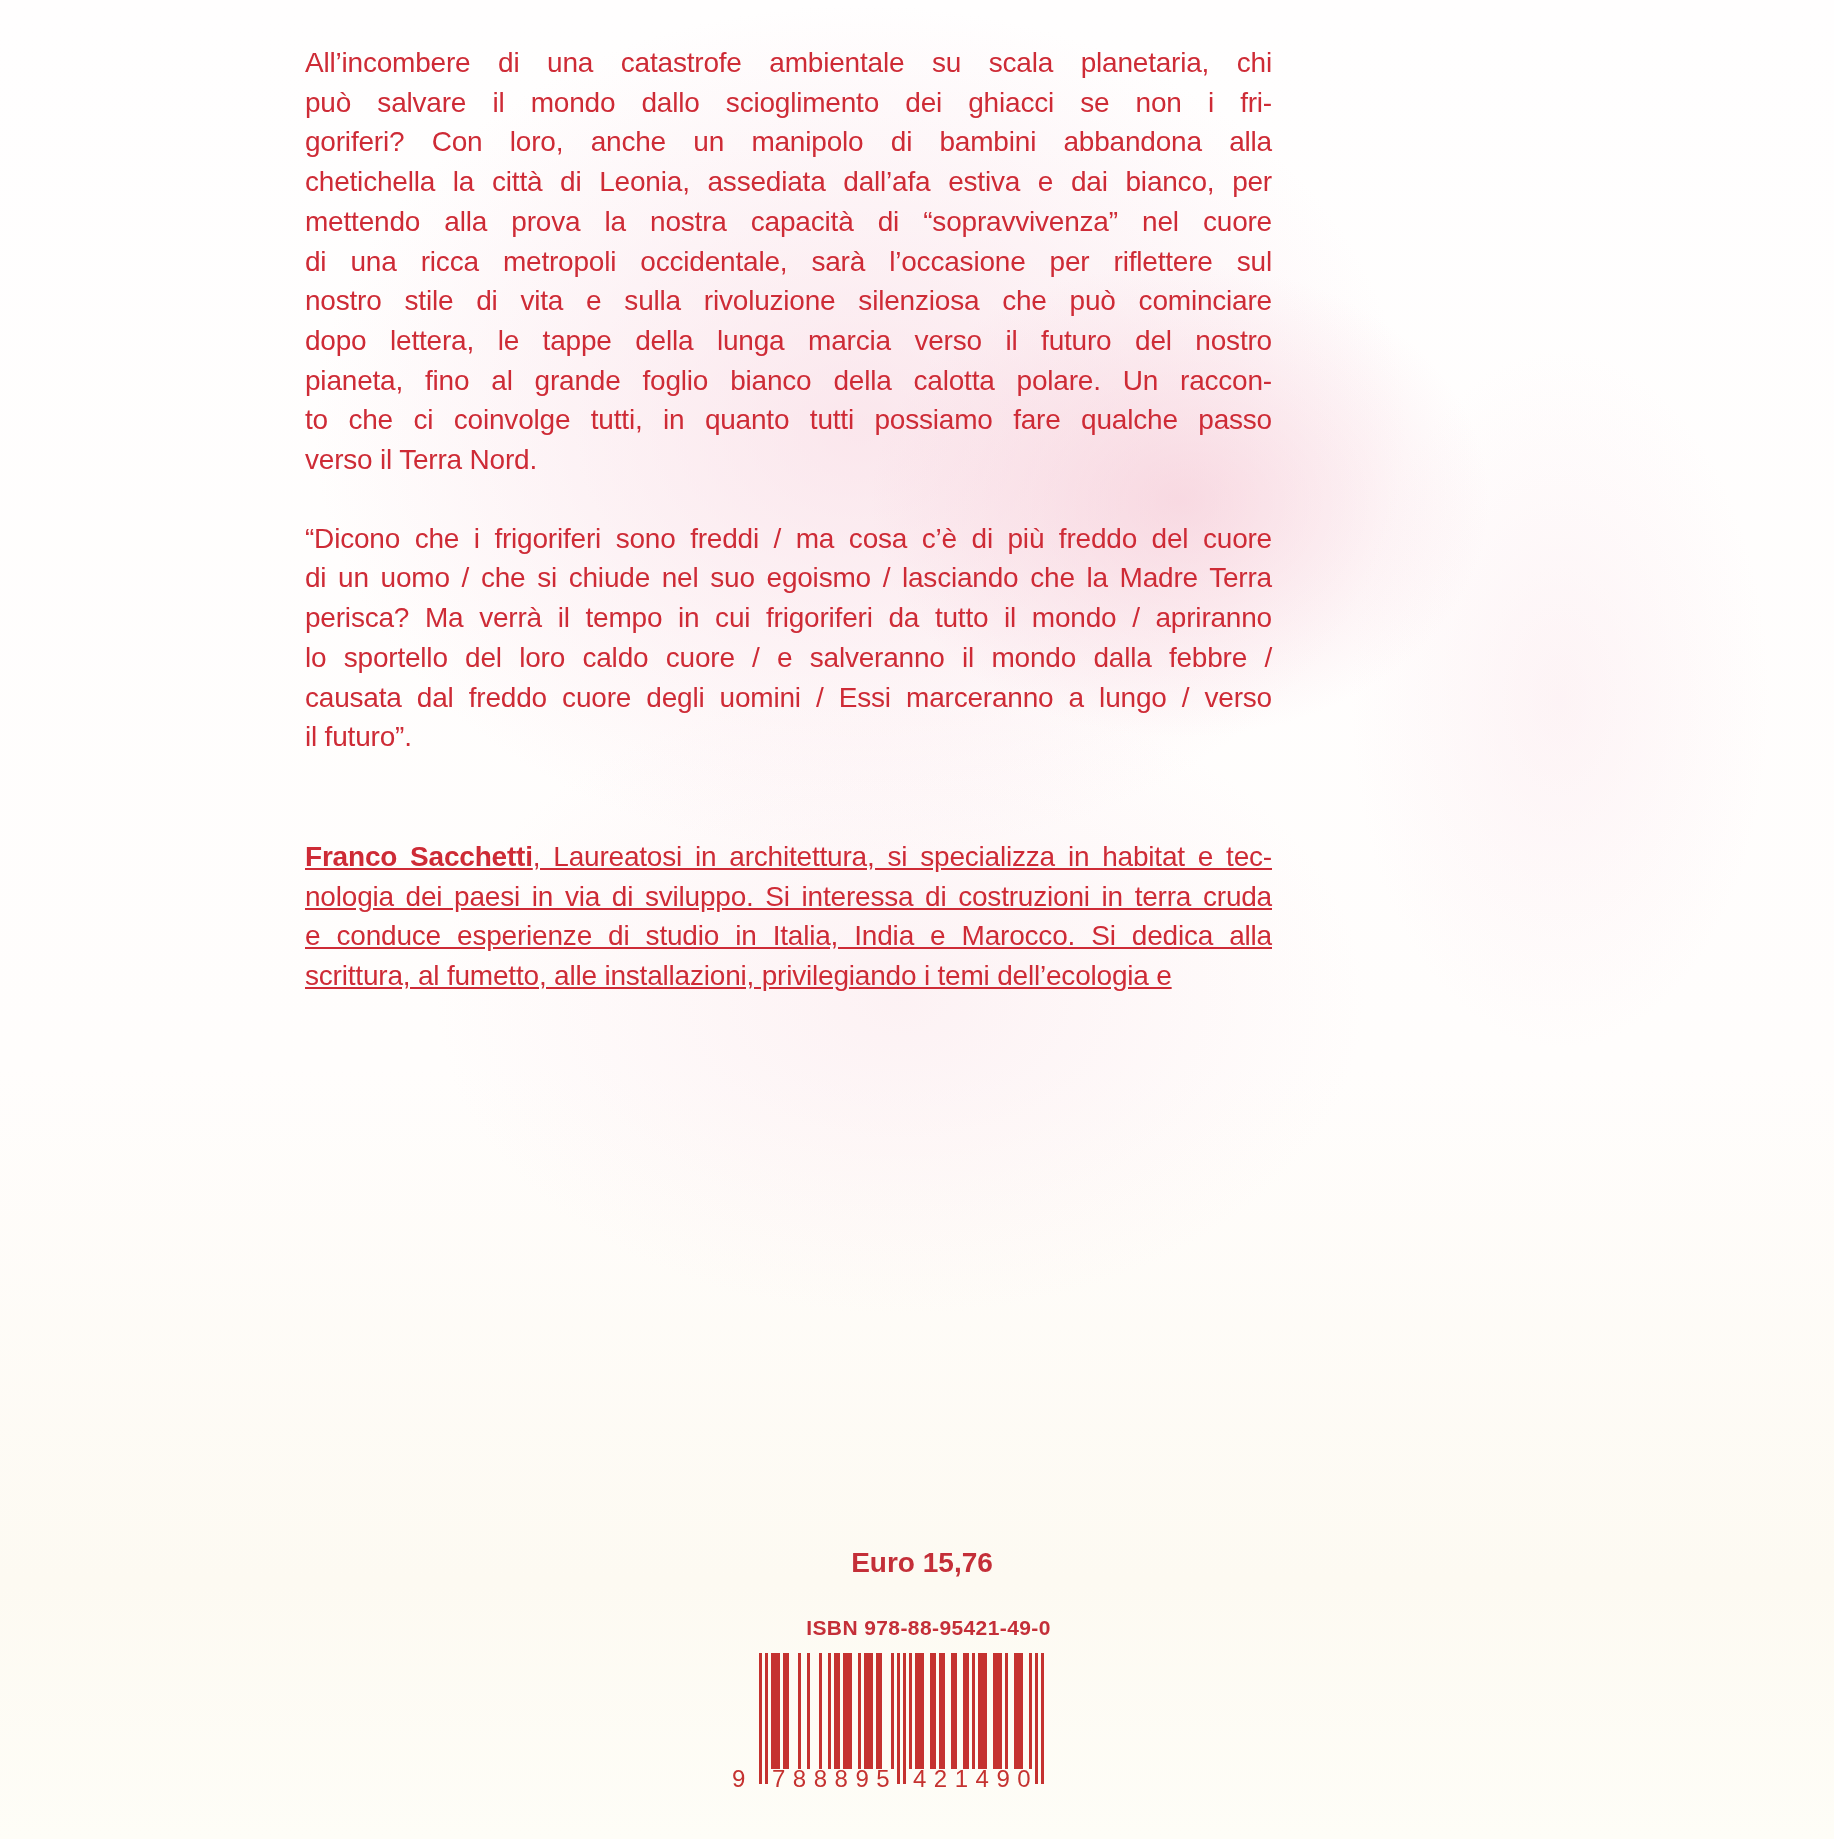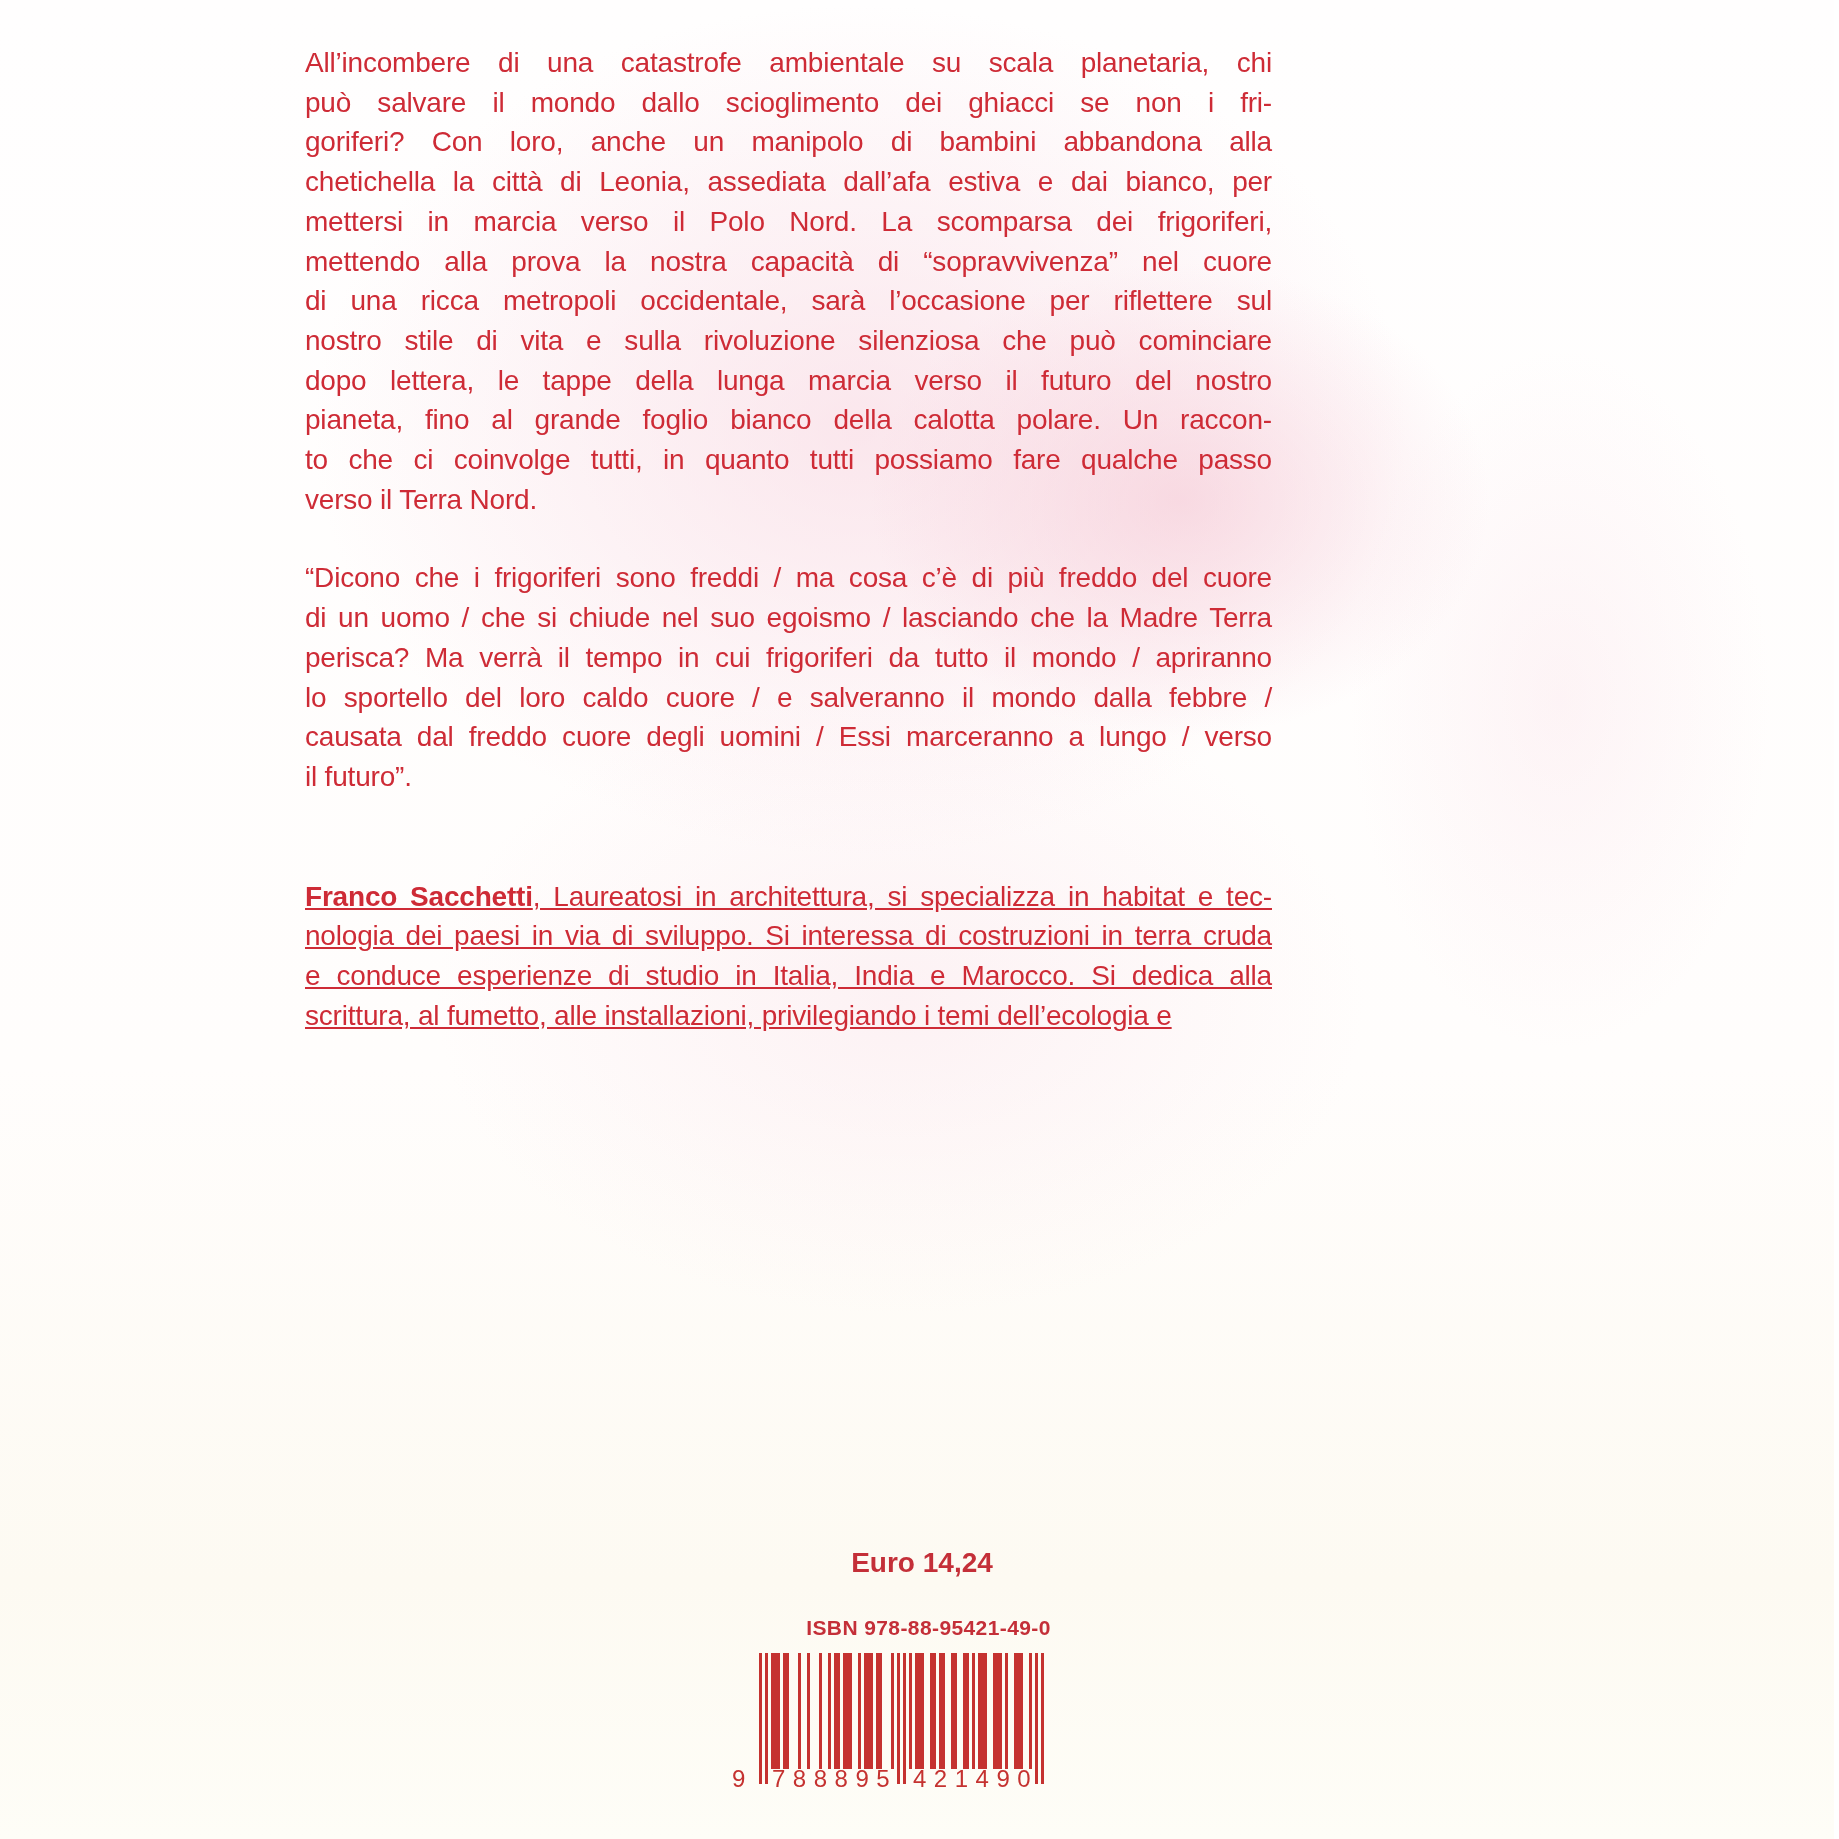--- a/index.html
+++ b/index.html
@@ -62,21 +62,20 @@
 
 <main class="page">
 
   <section class="text-col">
 
     <div class="para lines">
         <div class="tline">All’incombere di una catastrofe ambientale su scala planetaria, chi</div>
         <div class="tline">può salvare il mondo dallo scioglimento dei ghiacci se non i fri-</div>
         <div class="tline">goriferi? Con loro, anche un manipolo di bambini abbandona alla</div>
         <div class="tline">chetichella la città di Leonia, assediata dall’afa estiva e dai bianco, per</div>
-        <div class="tline">mettersi in marcia verso il Polo Nord. La scomparsa dei frigoriferi,</div>
         <div class="tline">mettendo alla prova la nostra capacità di “sopravvivenza” nel cuore</div>
         <div class="tline">di una ricca metropoli occidentale, sarà l’occasione per riflettere sul</div>
         <div class="tline">nostro stile di vita e sulla rivoluzione silenziosa che può cominciare</div>
         <div class="tline">dopo lettera, le tappe della lunga marcia verso il futuro del nostro</div>
         <div class="tline">pianeta, fino al grande foglio bianco della calotta polare. Un raccon-</div>
         <div class="tline">to che ci coinvolge tutti, in quanto tutti possiamo fare qualche passo</div>
         <div class="tline">verso il Terra Nord.</div>
       </div>
 
     <div class="para quote lines">
@@ -92,21 +91,21 @@
       <div class="tline"><span class="bold">Franco Sacchetti</span><span>, Laureatosi in architettura, si specializza in habitat e tec-</span></div>
       <div class="lines">
           <div class="tline">nologia dei paesi in via di sviluppo. Si interessa di costruzioni in terra cruda</div>
           <div class="tline">e conduce esperienze di studio in Italia, India e Marocco. Si dedica alla</div>
           <div class="tline">scrittura, al fumetto, alle installazioni, privilegiando i temi dell’ecologia e</div>
         </div>
     </div>
 
   </section>
 
-  <div class="price">Euro 14,24</div>
+  <div class="price">Euro 15,76</div>
 
   <div class="isbn">ISBN 978-88-95421-49-0</div>
 
   <div class="barcode">
     <div class="bars">
         <div class="module bar guard"></div>
         <div class="module guard"></div>
         <div class="module bar guard"></div>
         <div class="module"></div>
         <div class="module bar"></div>

